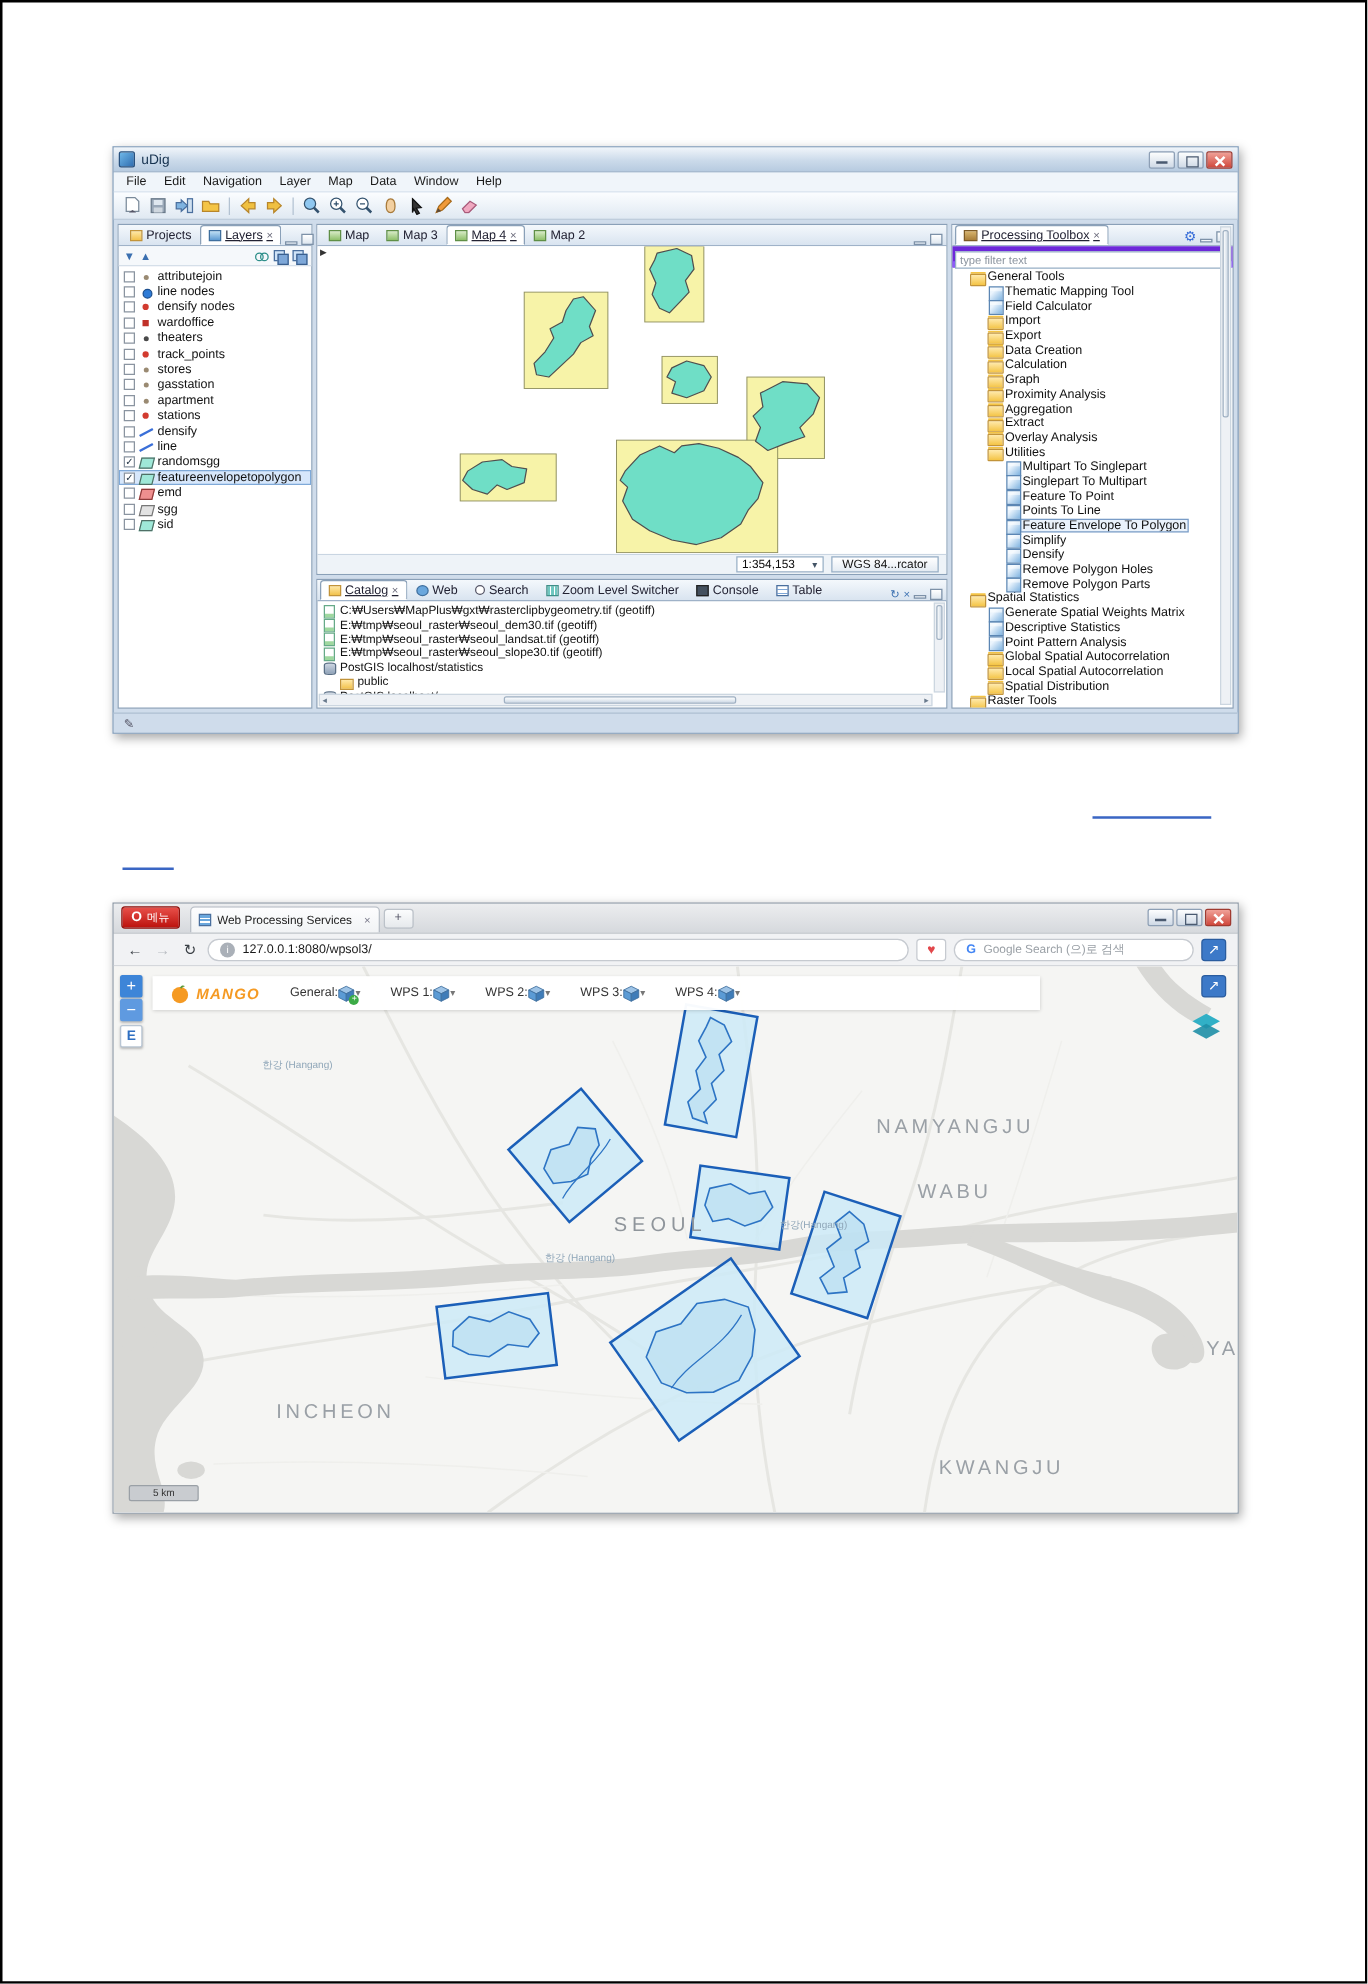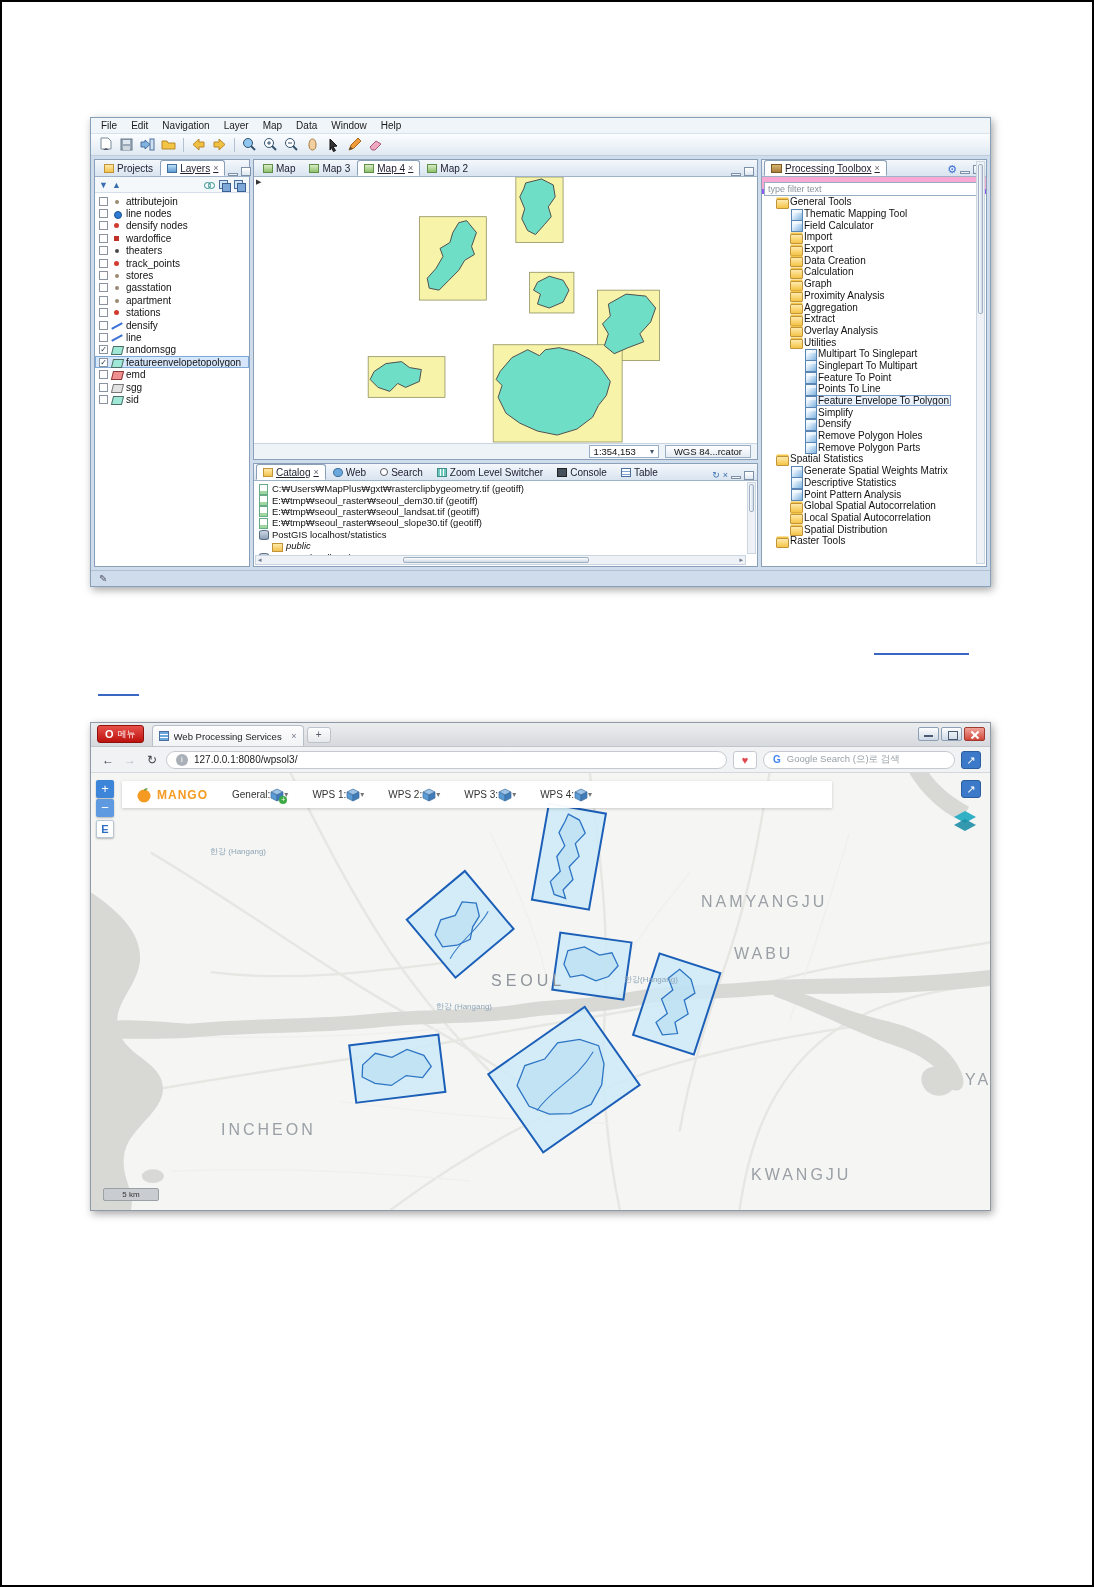--- a/index.html
+++ b/index.html
@@ -80,36 +80,36 @@
   .map-canvas{flex:1;position:relative;background:#fff;overflow:hidden;}
   .map-canvas svg{width:100%;height:100%;display:block;}
   .canvas-marker{position:absolute;left:2px;top:1px;font-size:7px;color:#333;}
   .scale-strip{height:16px;background:#eef3f8;border-top:1px solid #c9d5e2;display:flex;align-items:center;justify-content:flex-end;gap:6px;padding:0 6px;}
   .scale-combo{height:13px;border:1px solid #97aec5;background:#fff;font-size:9.5px;display:flex;align-items:center;gap:14px;padding:0 4px;color:#111;}
   .scale-combo .caret{font-size:8px;color:#456;}
   .crs-btn{height:13px;border:1px solid #97aec5;background:linear-gradient(#fff,#e4ebf3);font-size:9.5px;padding:0 8px;display:flex;align-items:center;color:#111;}
   .catalog-panel{height:104px;flex:0 0 auto;}
   .catalog-list{flex:1;overflow:hidden;padding:2px 0 0 4px;position:relative;}
   .cat-row{height:11.4px;display:flex;align-items:center;gap:4px;font-size:9.5px;color:#111;white-space:nowrap;}
-  .cat-row.indent{padding-left:14px;font-style:italic;}
+  .cat-row.indent{padding-left:14px;}
   .cicon{width:10px;height:10px;position:relative;flex:0 0 auto;}
   .cicon::before{content:"";position:absolute;}
   [data-cicon="file"]::before{left:1px;top:0;width:7px;height:9px;background:#fff;border:1px solid #6a8;box-shadow:inset 0 -3px 0 #9fd89f;}
   [data-cicon="db"]::before{left:1px;top:1px;width:8px;height:8px;background:linear-gradient(#cdd6e2,#8fa2b8);border:1px solid #5a6f86;border-radius:4px/2px;}
   [data-cicon="folder"]::before{left:0;top:2px;width:9px;height:7px;background:linear-gradient(#ffe9a8,#f2c24c);border:1px solid #c2943a;}
   .hscroll{position:absolute;left:1px;right:11px;bottom:1px;height:10px;background:#eef1f5;border:1px solid #ccd6e0;display:flex;align-items:center;font-size:7px;color:#68798c;}
   .hthumb{position:absolute;left:30%;width:38%;top:1px;bottom:1px;background:linear-gradient(#fdfefe,#cfdae6);border:1px solid #9fb0c2;border-radius:2px;}
   .vscroll{position:absolute;top:1px;bottom:12px;right:1px;width:9px;background:#eef1f5;border:1px solid #ccd6e0;}
   .vthumb{position:absolute;left:1px;right:1px;background:linear-gradient(90deg,#fdfefe,#cfdae6);border:1px solid #9fb0c2;border-radius:2px;}
 
   
   .right-panel{width:226px;}
   .pt-box-icon{width:11px;height:9px;background:linear-gradient(#d8b56f,#a97f3a);border:1px solid #7d5a24;}
   .gear{font-size:11px;color:#3a6fd8;margin-left:auto;}
-  .filter-row{height:17px;padding:1px 2px;background:#f9a8d4;border-bottom:5px solid #8b5cf6;}
+  .filter-row{height:17px;padding:1px 2px;background:#6d28d9;border-bottom:5px solid #8b5cf6;}
   .filter-input{width:100%;height:14px;border:1px solid #97aec5;font-size:9px;color:#8a939e;padding:0 3px;font-family:"Liberation Sans",sans-serif;}
   .tree{flex:1;overflow:hidden;padding:2px 10px 0 2px;}
   .tree-row{height:11.7px;display:flex;align-items:center;gap:0;font-size:10px;color:#111;white-space:nowrap;}
   .tree-row[data-indent="0"]{padding-left:12px;}
   .tree-row[data-indent="1"]{padding-left:26px;}
   .tree-row[data-indent="2"]{padding-left:40px;}
   .tree-row.selected .tlabel{outline:1px solid #7a9cc6;outline-offset:-1px;background:#eaf2fb;}
   .tnode{width:12px;height:10px;position:relative;flex:0 0 auto;}
   .tnode::before{content:"";position:absolute;}
   [data-ticon="folder"]::before{left:0;top:2px;width:11px;height:8px;background:linear-gradient(#ffeaad,#f4c445);border:1px solid #c2943a;border-radius:1px;box-shadow:-0px -2px 0 -0.5px #f4c445;}
@@ -139,21 +139,21 @@
   .nav-glyph.dim{color:#b9bdc3;}
   .addr-field{flex:1;height:18px;background:#fff;border:1px solid #c6cad0;border-radius:10px;display:flex;align-items:center;gap:6px;padding:0 9px;font-size:10px;color:#1a1a1a;}
   .site-badge{width:12px;height:12px;border-radius:50%;background:#aab0b8;color:#fff;font-size:8px;line-height:12px;text-align:center;flex:0 0 auto;}
   .heart-btn{width:24px;height:18px;background:#fff;border:1px solid #c6cad0;border-radius:3px;color:#e2474b;font-size:11px;text-align:center;line-height:16px;}
   .search-field{width:192px;height:18px;background:#fff;border:1px solid #c6cad0;border-radius:10px;display:flex;align-items:center;gap:6px;padding:0 9px;font-size:9.5px;color:#9aa0a6;}
   .g-logo{color:#4285f4;font-weight:bold;font-size:10px;}
   .panel-btn{width:20px;height:18px;background:#3c79c8;border:1px solid #2a5c9e;border-radius:3px;color:#fff;font-size:11px;text-align:center;line-height:16px;}
   .b-map{flex:1;position:relative;background:#f5f5f3;overflow:hidden;}
   .b-map > svg{position:absolute;inset:0;width:100%;height:100%;}
   .b-nav{position:absolute;left:31px;top:8px;right:158px;height:27px;background:rgba(255,255,255,.97);box-shadow:0 1px 3px rgba(0,0,0,.18);display:flex;align-items:center;gap:24px;padding:0 14px;}
-  .brand{display:flex;align-items:center;gap:5px;}
+  .brand{display:flex;align-items:center;gap:5px;font-style:italic;}
   .brand-text{color:#f59a23;font-weight:bold;font-size:12px;letter-spacing:1px;}
   .bnav-item{display:flex;align-items:center;gap:0;font-size:10px;color:#333;justify-content:center;}
   .cube{position:relative;width:14px;height:14px;flex:0 0 auto;}
   .cube svg{display:block;}
   .plus-dot{display:none;position:absolute;right:-3px;bottom:-2px;width:8px;height:8px;background:#3cab46;border-radius:50%;color:#fff;font-size:7px;line-height:8px;text-align:center;}
   .plus-dot.show{display:block;}
   .caret{font-size:8px;color:#777;}
   .zbtn{position:absolute;width:18px;height:18px;border-radius:2px;text-align:center;font-size:13px;line-height:17px;box-shadow:0 1px 2px rgba(0,0,0,.25);}
   .zbtn.plus{left:5px;top:7px;background:#3d85d8;color:#fff;}
   .zbtn.minus{left:5px;top:26px;background:#5f9ae0;color:#fff;}
@@ -173,20 +173,29 @@
   .lbl-incheon{left:130px;top:348px;}
   .lbl-kwangju{left:660px;top:393px;}
   .lbl-yan{left:874px;top:298px;}
 </style>
 </head>
 <body>
 
 <div class="page">
 
   <div class="win udig">
+    <div class="u-title">
+      <span class="u-title-icon"></span>
+      <span class="u-title-text">uDig</span>
+      <span class="cap-group">
+        <span class="capbtn min"></span>
+        <span class="capbtn max"></span>
+        <span class="capbtn close"></span>
+      </span>
+    </div>
     <div class="u-menubar">
 
     <span class="menu-item">File</span>
         <span class="menu-item">Edit</span>
         <span class="menu-item">Navigation</span>
         <span class="menu-item">Layer</span>
         <span class="menu-item">Map</span>
         <span class="menu-item">Data</span>
         <span class="menu-item">Window</span>
         <span class="menu-item">Help</span>

